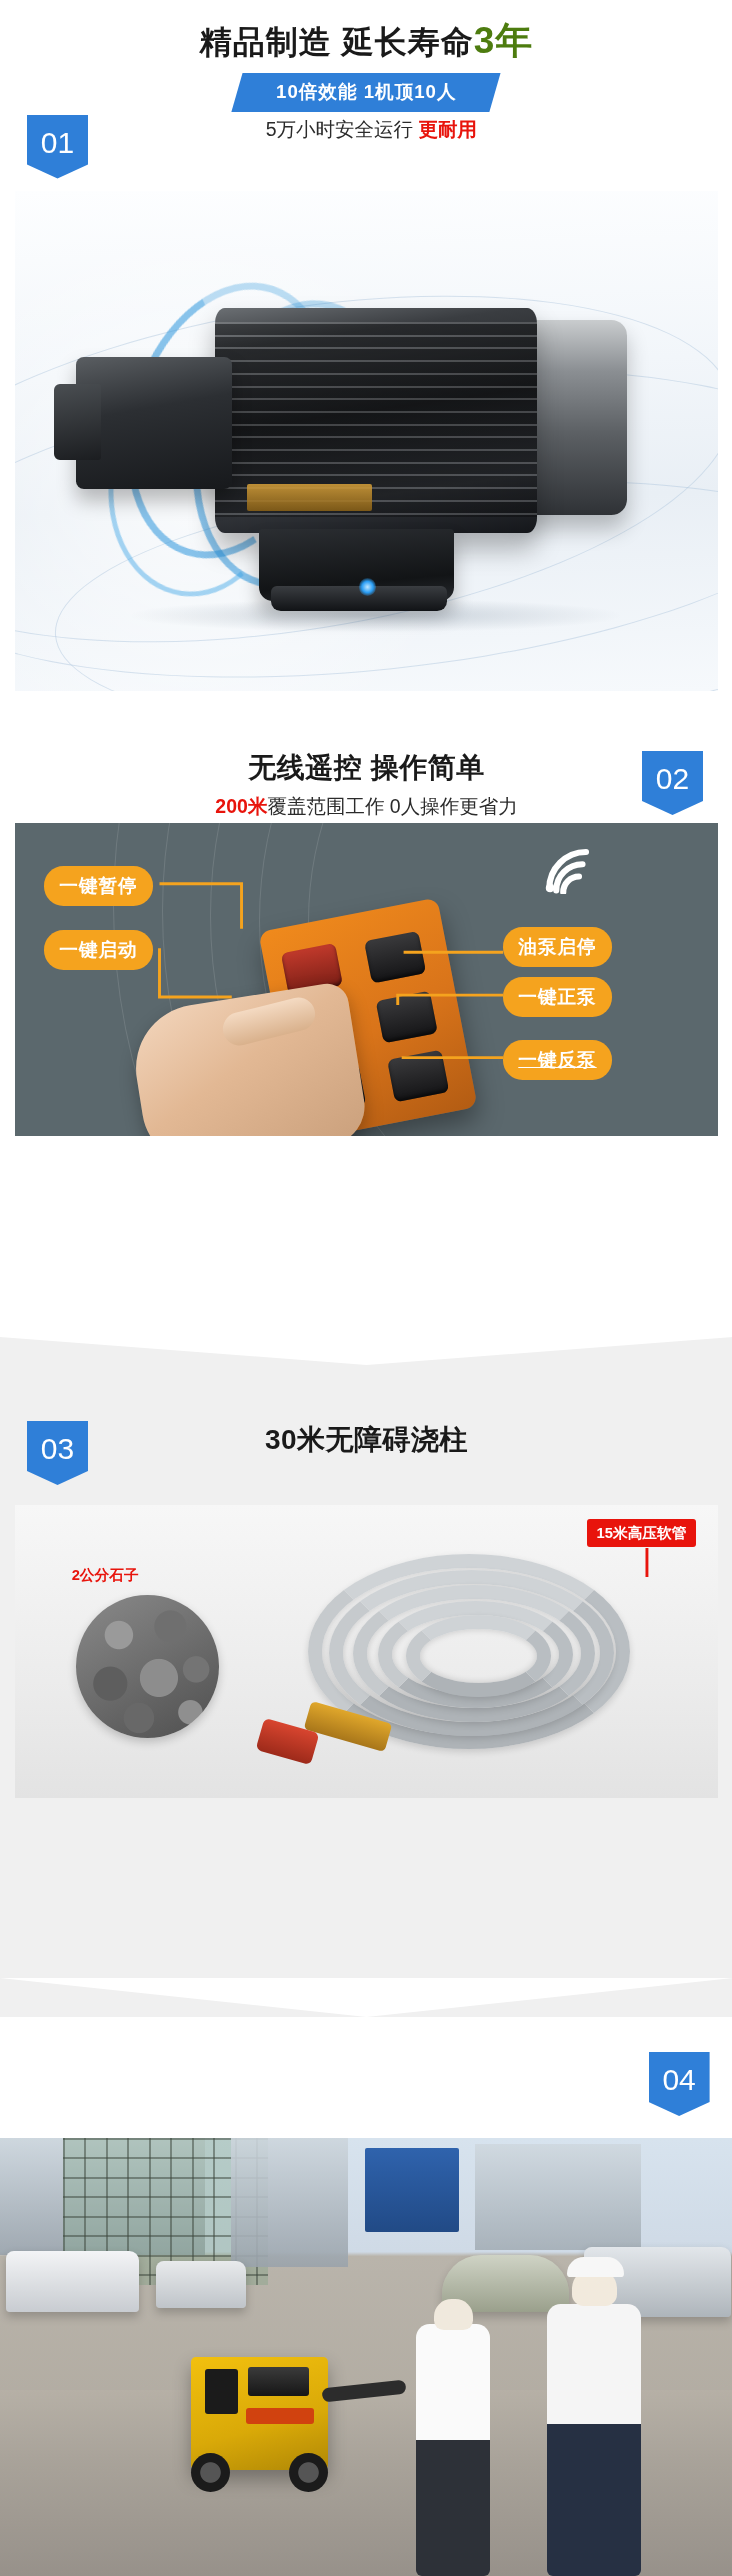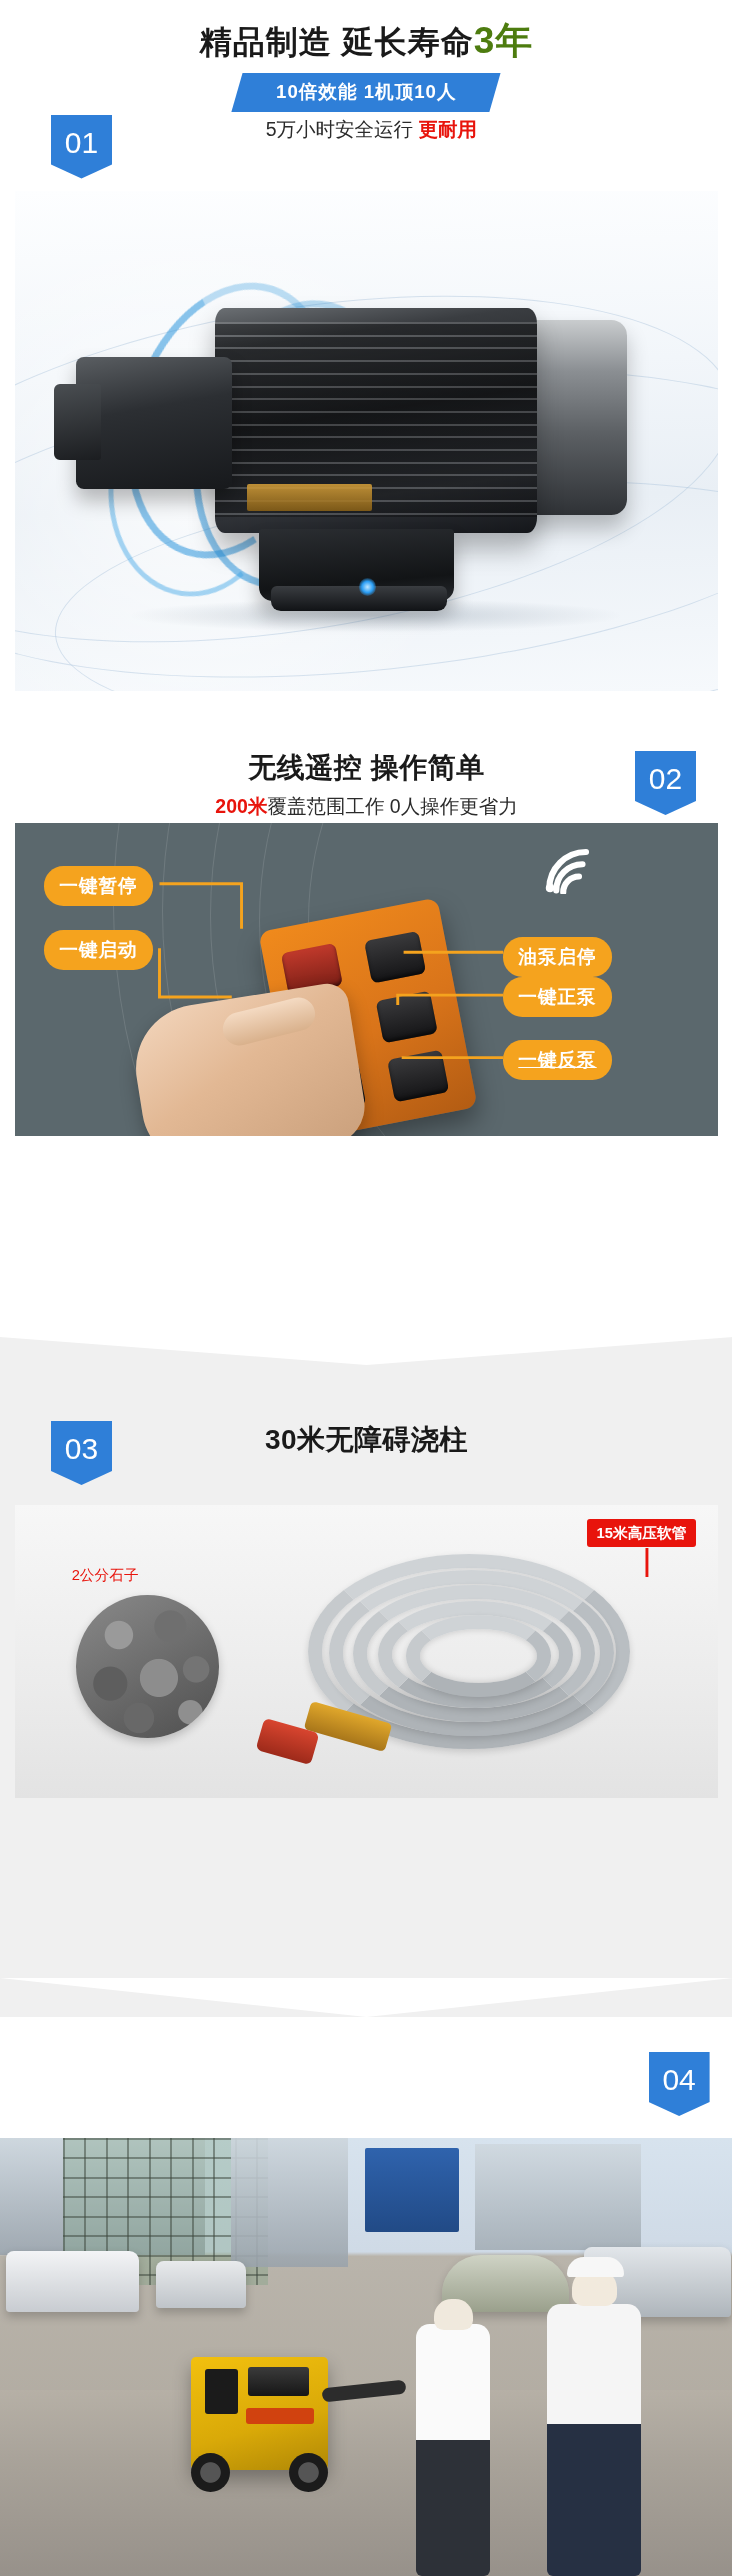--- a/index.html
+++ b/index.html
@@ -31,21 +31,20 @@
   .section { position: relative; width: 733px; }
 
   .sec-head { position: relative; width: 733px; }
   .badge {
     position: absolute; width: 61px; height: 64px;
     background: #2f7fd8; color: #ffffff;
     font-size: 30px; font-weight: 500;
     display: flex; align-items: center; justify-content: center;
     padding-bottom: 7.8px;
     clip-path: polygon(0 0, 100% 0, 100% 78%, 50% 100%, 0 78%);
-    margin-left: 24px;
   }
   .sec-titles { text-align: center; }
   .sec-title {
     font-size: 28px; font-weight: bold; color: #1a1a1a; letter-spacing: 0.5px;
     white-space: nowrap;
   }
   .sec-sub {
     font-size: 19.5px; color: #2b2b2b; margin-top: 5.9px; white-space: nowrap;
   }
   .sec-sub .hl { color: #e8140c; font-weight: bold; }
@@ -142,21 +141,21 @@
     clip-path: polygon(0 0, 100% 0, 100% 0, 50% 100%, 0 0);
   }
   .wedge-up-gray {
     position: absolute; width: 733px; height: 45px; background: #f0f0f0;
     clip-path: polygon(0 0, 50% 62%, 100% 0, 100% 100%, 0 100%);
   }
 
   
   .s2 { height: 674px; background: #ffffff; }
   .s2 .sec-head { height: 109px; padding-top: 41px; }
-  .s2 .badge { right: 37px; top: 43px; }
+  .s2 .badge { right: 30px; top: 43px; }
   .s2-photo {
     position: absolute; left: 14.7px; top: 115px; width: 703px; height: 313px;
     background: #5b686d; overflow: hidden;
   }
   .ripple {
     position: absolute; border: 1px solid rgba(255,255,255,0.12);
     border-radius: 50%;
   }
   .wifi-ico { position: absolute; right: 121px; top: 21.5px; width: 57px; height: 49px; }
 
@@ -205,21 +204,21 @@
     position: absolute; left: 14.7px; top: 123px; width: 703px; height: 293px;
     background: linear-gradient(180deg, #f7f7f7 0%, #ececec 60%, #e3e3e3 100%);
     overflow: hidden;
   }
   .red-tag {
     position: absolute; background: #e8140c; color: #ffffff;
     font-size: 14.7px; font-weight: bold; padding: 4.9px 9.8px; border-radius: 2.9px;
     white-space: nowrap;
   }
   .red-label {
-    position: absolute; color: #e8140c; font-size: 14.7px; font-weight: normal;
+    position: absolute; color: #e8140c; font-size: 14.7px; font-weight: bold;
     white-space: nowrap;
   }
   .gravel-circle {
     position: absolute; left: 61px; top: 90px; width: 143px; height: 143px;
     border-radius: 50%; overflow: hidden;
     background:
       radial-gradient(circle at 30% 28%, #9a9a9a 0 13.7px, transparent 14.7px),
       radial-gradient(circle at 66% 22%, #6f6f6f 0 15.6px, transparent 16.6px),
       radial-gradient(circle at 24% 62%, #5e5e5e 0 16.6px, transparent 17.6px),
       radial-gradient(circle at 58% 58%, #8d8d8d 0 18.6px, transparent 19.5px),
@@ -385,21 +384,21 @@
     <svg style="position:absolute;left:0;top:0;width:703px;height:313px;" viewBox="0 0 720 320" width="703" height="313">
       <polyline points="148,62 232,62 232,108" fill="none" stroke="#f5a31e" stroke-width="3"></polyline>
       <polyline points="148,128 148,178 222,178" fill="none" stroke="#f5a31e" stroke-width="3"></polyline>
       <polyline points="398,132 500,132" fill="none" stroke="#f5a31e" stroke-width="3"></polyline>
       <polyline points="392,186 392,176 500,176" fill="none" stroke="#f5a31e" stroke-width="3"></polyline>
       <polyline points="396,240 500,240" fill="none" stroke="#f5a31e" stroke-width="3"></polyline>
     </svg>
 
     <div class="pill" style="left:29px;top:43px;">一键暂停</div>
     <div class="pill" style="left:29px;top:107px;">一键启动</div>
-    <div class="pill" style="left:488px;top:114px;">油泵启停</div>
+    <div class="pill" style="left:488px;top:104px;">油泵启停</div>
     <div class="pill" style="left:488px;top:154px;">一键正泵</div>
     <div class="pill" style="left:488px;top:217px;text-decoration:underline;">一键反泵</div>
 
   </div>
 
   <div class="wedge-up-gray" style="bottom:0;left:0;"></div>
 </div>
 
 <div class="section s3">
   <div class="sec-head">

